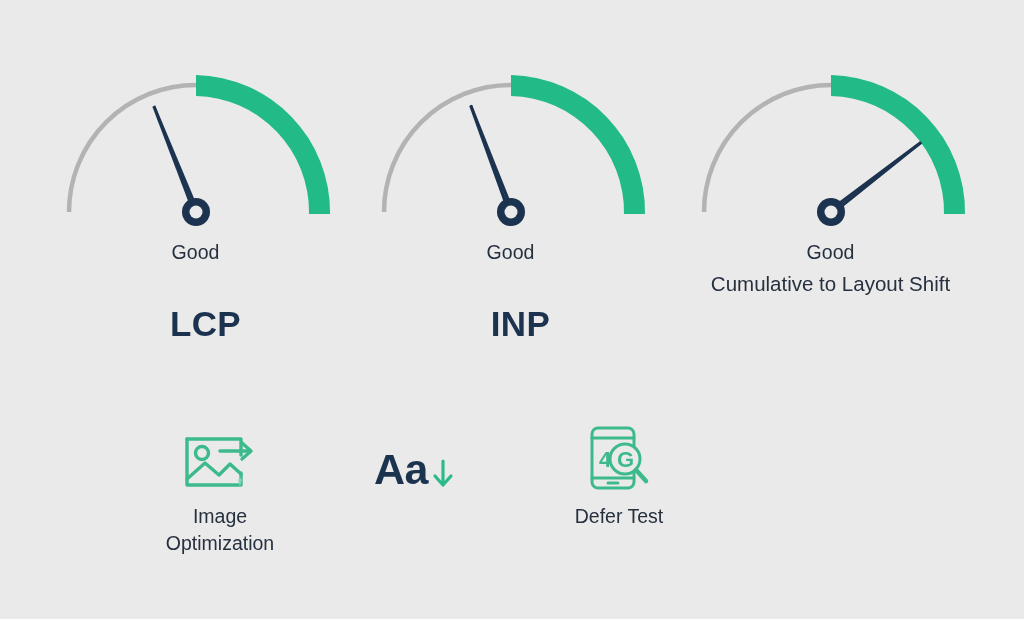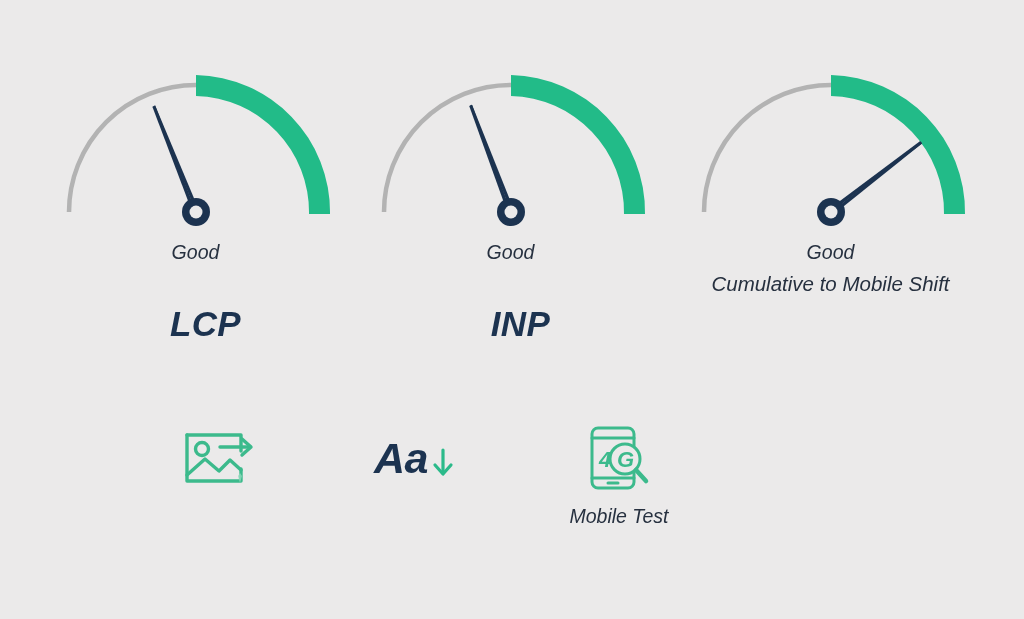--- a/index.html
+++ b/index.html
@@ -11,21 +11,20 @@
     height: 619px;
     background: #ebeaea;
     font-family: "Liberation Sans", sans-serif;
     overflow: hidden;
     position: relative;
   }
   #stage {
     position: relative;
     width: 896px;
     height: 619px;
-    font-style: italic;
   }
 
   
   .gauges {
     position: absolute;
     left: 0;
     top: 0;
     width: 1024px;
     height: 400px;
     display: flex;
@@ -88,21 +87,21 @@
     align-items: flex-start;
   }
   .tip {
     display: flex;
     flex-direction: column;
     align-items: center;
   }
   .tip-icon {
     height: 66px;
     display: flex;
-    align-items: center;
+    align-items: flex-end;
     justify-content: center;
   }
   .tip-label {
     margin-top: 12px;
     font-size: 19.5px;
     color: #26303f;
     text-align: center;
     line-height: 1.36;
     white-space: pre-line;
   }
@@ -173,41 +172,43 @@
           <path d="M 145 23 A 137 137 0 0 1 279 162 L 258 162 A 116 116 0 0 0 145 44 Z" fill="#22bb88"></path>
           <g transform="rotate(52 145 160)">
             <path d="M 145 160 L 141.5 160 L 144 46 L 147 46 Z" fill="#1c3350"></path>
             <path d="M 145 46 L 147 46 L 148.5 160 L 145 160 Z" fill="#1c3350"></path>
           </g>
           <circle cx="145" cy="160" r="14" fill="#1c3350"></circle>
           <circle cx="145" cy="160" r="6.5" fill="#ebeaea"></circle>
         </svg>
       </div>
       <div class="status-label">Good</div>
-      <div class="metric-sub">Cumulative to Mobile Shift</div>
+      <div class="metric-sub">Cumulative to Layout Shift</div>
     </div>
 
   </div>
 
   <div class="tips">
 
     <div class="tip t1">
       <div class="tip-icon">
         <svg width="74" height="58" viewBox="0 0 74 58">
           <g fill="none" stroke="#3cba8c" stroke-width="3.4" stroke-linecap="round" stroke-linejoin="round">
             <path d="M 4 6 L 4 52 L 58 52 L 58 40"></path>
             <path d="M 58 22 L 58 6 L 4 6"></path>
             <circle cx="19" cy="20" r="6.5"></circle>
             <path d="M 4 46 L 22 30 L 36 42 L 47 31 L 58 41"></path>
             <path d="M 37 18 L 67 18"></path>
             <path d="M 59 10 L 68 18 L 59 26"></path>
           </g>
           <path d="M 55 47 L 57 54 L 59 47 L 57 44 Z" fill="#8fd9bd" opacity="0.8"></path>
         </svg>
       </div>
+      <div class="tip-label">Image
+Optimization</div>
     </div>
 
     <div class="tip t2">
       <div class="tip-icon">
         <div class="aa-group">
           <span class="aa-text">Aa</span>
           <svg width="26" height="36" viewBox="0 0 26 36">
             <g fill="none" stroke="#2bba8a" stroke-width="3.2" stroke-linecap="round" stroke-linejoin="round">
               <path d="M 13 6 L 13 29"></path>
               <path d="M 5 21 L 13 30 L 21 21"></path>
@@ -226,18 +227,18 @@
             <path d="M 8 13 L 50 13"></path>
             <path d="M 8 53 L 50 53"></path>
             <path d="M 24 58 L 34 58"></path>
           </g>
           <text x="15" y="42" font-family="'Liberation Sans', sans-serif" font-size="22" font-weight="bold" fill="#3cba8c">4</text>
           <circle cx="41" cy="34" r="15" fill="#ebeaea" stroke="#3cba8c" stroke-width="3"></circle>
           <text x="33" y="42" font-family="'Liberation Sans', sans-serif" font-size="22" font-weight="bold" fill="#3cba8c">G</text>
           <path d="M 52 45 L 62 56" stroke="#3cba8c" stroke-width="4.5" stroke-linecap="round" fill="none"></path>
         </svg>
       </div>
-      <div class="tip-label">Mobile Test</div>
+      <div class="tip-label">Defer Test</div>
     </div>
 
   </div>
 
 </div>
 
 </body></html>

